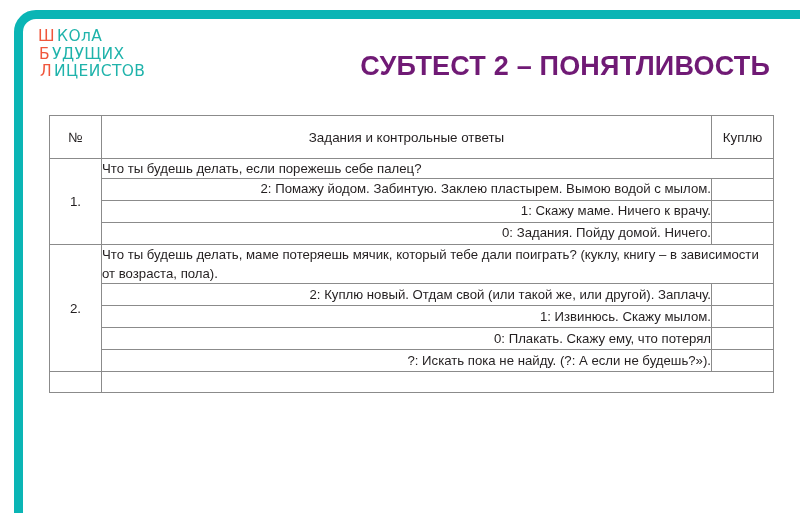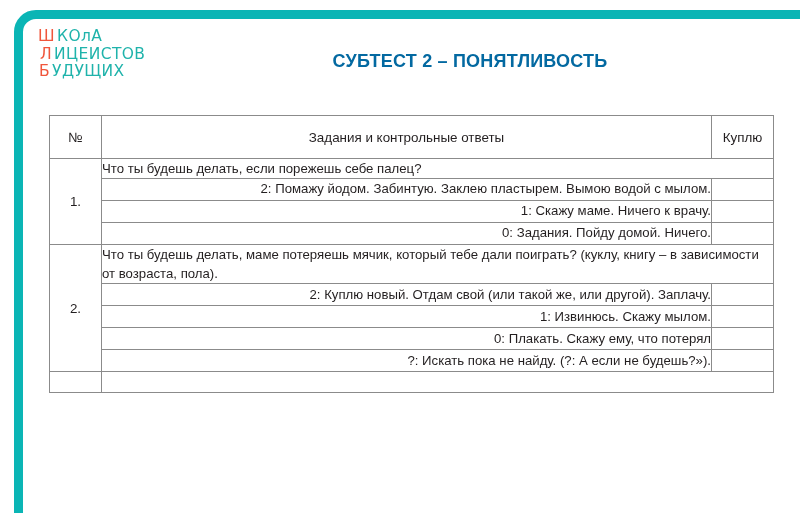--- a/index.html
+++ b/index.html
@@ -57,26 +57,26 @@
     margin-right: 2px;
   }
   #logo .l2 { padding-left: 1px; }
   #logo .l3 { padding-left: 2px; }
 
   #page-title {
     position: absolute;
     left: 170px;
     top: 32px;
     width: 600px;
-    text-align: center;
+    text-align: right;
     font-family: "Liberation Sans", sans-serif;
-    font-size: 18px;
+    font-size: 27px;
     font-weight: bold;
     letter-spacing: 0.2px;
-    color: #0369a1;
+    color: #701a75;
     white-space: nowrap;
   }
 
   
   #grid-wrap {
     position: absolute;
     left: 49px;
     top: 115px;
     width: 724px;
   }
@@ -138,25 +138,25 @@
 <body>
 
 <div id="frame"></div>
 
 <div id="header">
 
   <div id="logo">
     <span class="ln l1">
       <span class="first">Ш</span><span>КОлА</span>
     </span>
+    <span class="ln l2">
+      <span class="first">Б</span><span>УДУЩИХ</span>
+    </span>
     <span class="ln l3">
       <span class="first">Л</span><span>ИЦЕИСТОВ</span>
-    </span>
-    <span class="ln l2">
-      <span class="first">Б</span><span>УДУЩИХ</span>
     </span>
   </div>
 
   <div id="page-title">СУБТЕСТ 2 – ПОНЯТЛИВОСТЬ</div>
 
 </div>
 
 <div id="grid-wrap">
   <table class="grid">
     <colgroup>

